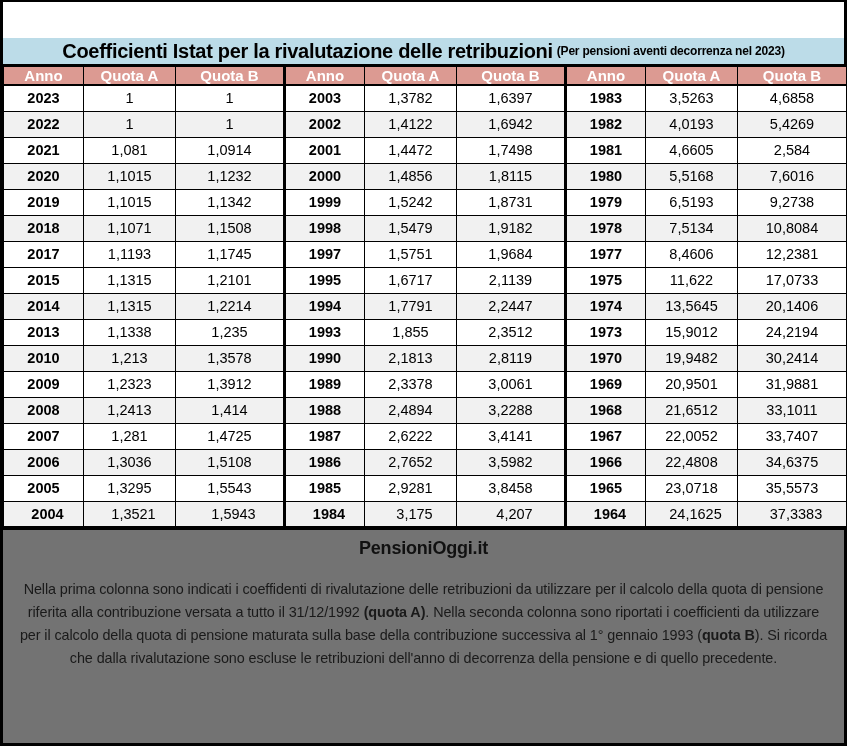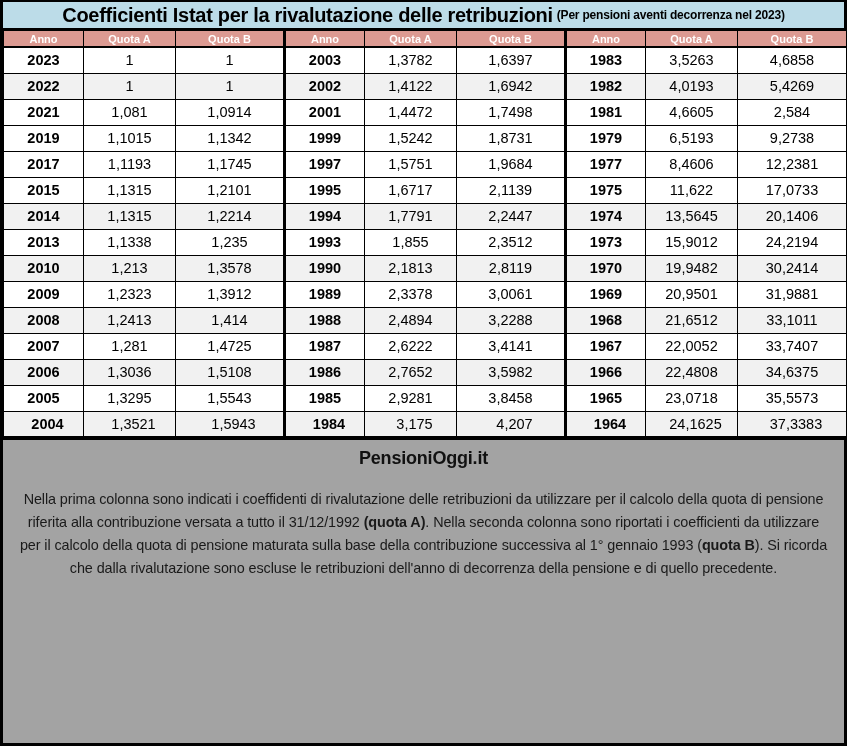--- a/index.html
+++ b/index.html
@@ -31,20 +31,21 @@
     background: #bcdce8;
     border-bottom: 3px solid #000;
     height: 29px;
     flex: 0 0 29px;
     display: flex;
     align-items: center;
     justify-content: center;
     padding: 0 4px;
     box-sizing: border-box;
     white-space: nowrap;
+    margin-top: 36px;
   }
   .title-main {
     font-size: 20px;
     font-weight: bold;
     color: #000;
     letter-spacing: -0.3px;
   }
   .title-sub {
     font-size: 12px;
     font-weight: bold;
@@ -72,21 +73,21 @@
     padding: 0;
     height: 26px;
     box-sizing: border-box;
     overflow: hidden;
     white-space: nowrap;
   }
   .grid thead th {
     background: #dc9a92;
     color: #ffffff;
     font-weight: bold;
-    font-size: 11px;
+    font-size: 15px;
     height: 16px;
     border-bottom: 2px solid #000;
     border-top: none;
   }
   .grid td.year {
     font-weight: bold;
     font-size: 14.5px;
   }
   .grid tbody tr.odd td { background: #ffffff; }
   .grid tbody tr.even td { background: #f1f1f1; }
@@ -96,21 +97,21 @@
     border-left: 3px solid #000;
   }
   .grid tbody tr:last-child td {
     border-bottom: 3px solid #000;
     padding-left: 8px;
   }
 
   
   .footer {
     flex: 1 1 auto;
-    background: #a3a3a3;
+    background: #737373;
     border-top: 1px solid #000;
     padding: 6px 14px 8px 14px;
     box-sizing: border-box;
     text-align: center;
   }
   .footer-brand {
     font-size: 18px;
     font-weight: bold;
     color: #111;
     margin: 2px 0 7px 0;
@@ -187,31 +188,53 @@
           <td class="year">2021</td>
           <td>1,081</td>
           <td>1,0914</td>
           <td class="year grp-start">2001</td>
           <td>1,4472</td>
           <td>1,7498</td>
           <td class="year grp-start">1981</td>
           <td>4,6605</td>
           <td>2,584</td>
         </tr>
+        <tr class="even">
+          <td class="year">2020</td>
+          <td>1,1015</td>
+          <td>1,1232</td>
+          <td class="year grp-start">2000</td>
+          <td>1,4856</td>
+          <td>1,8115</td>
+          <td class="year grp-start">1980</td>
+          <td>5,5168</td>
+          <td>7,6016</td>
+        </tr>
         <tr class="odd">
           <td class="year">2019</td>
           <td>1,1015</td>
           <td>1,1342</td>
           <td class="year grp-start">1999</td>
           <td>1,5242</td>
           <td>1,8731</td>
           <td class="year grp-start">1979</td>
           <td>6,5193</td>
           <td>9,2738</td>
         </tr>
+        <tr class="even">
+          <td class="year">2018</td>
+          <td>1,1071</td>
+          <td>1,1508</td>
+          <td class="year grp-start">1998</td>
+          <td>1,5479</td>
+          <td>1,9182</td>
+          <td class="year grp-start">1978</td>
+          <td>7,5134</td>
+          <td>10,8084</td>
+        </tr>
         <tr class="odd">
           <td class="year">2017</td>
           <td>1,1193</td>
           <td>1,1745</td>
           <td class="year grp-start">1997</td>
           <td>1,5751</td>
           <td>1,9684</td>
           <td class="year grp-start">1977</td>
           <td>8,4606</td>
           <td>12,2381</td>

